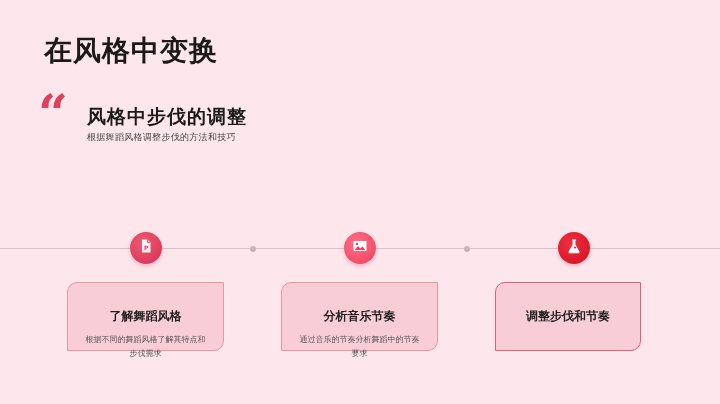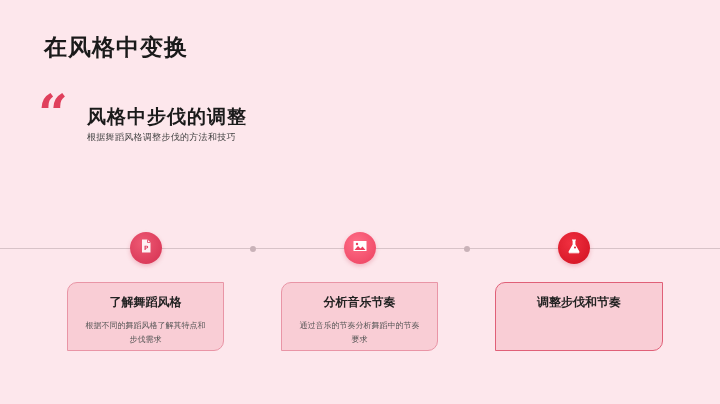--- a/index.html
+++ b/index.html
@@ -5,21 +5,21 @@
     html, body { margin: 0; padding: 0; }
     body {
       width: 720px; height: 404px; overflow: hidden;
       background: #fde8ed;
       font-family: "DejaVu Sans", "Liberation Sans", sans-serif;
       position: relative;
     }
     .slide { position: absolute; inset: 0; background: #fde7ec; }
     .title {
       position: absolute; left: 44px; top: 32px;
-      font-size: 23px; font-weight: bold; color: #1a1a1a; letter-spacing: 1px;
+      font-size: 28px; font-weight: bold; color: #1a1a1a; letter-spacing: 1px;
     }
     .quote-mark {
       position: absolute; left: 38px; top: 88px;
       font-family: "DejaVu Serif", serif; font-weight: bold;
       font-size: 52px; line-height: 52px; color: #e0405c;
     }
     .subtitle {
       position: absolute; left: 87px; top: 104px;
       font-size: 19px; font-weight: bold; color: #1a1a1a; letter-spacing: 1px;
     }
@@ -45,21 +45,21 @@
     .card {
       position: absolute; top: 282px; width: 157px; height: 69px;
       background: #f9cdd5;
       border: 1px solid #e995a6;
       border-radius: 10px 0 10px 0;
       box-sizing: border-box;
       text-align: center;
     }
     .card.active { border-color: #e06078; }
     .card-title {
-      margin-top: 11px; font-size: 12px; font-weight: bold; color: #222; text-align: center;
+      margin-top: 25px; font-size: 12px; font-weight: bold; color: #222; text-align: center;
     }
     .card-text {
       margin: 8px auto 8px; width: 125px;
       font-size: 8px; line-height: 14px; color: #555;
     }
   </style>
 </head>
 <body>
 
 <div class="slide">
@@ -106,16 +106,16 @@
   <div class="card" style="left:67px">
     <div class="card-title">了解舞蹈风格</div>
     <div class="card-text">根据不同的舞蹈风格了解其特点和步伐需求</div>
   </div>
 
   <div class="card" style="left:281px">
     <div class="card-title">分析音乐节奏</div>
     <div class="card-text">通过音乐的节奏分析舞蹈中的节奏要求</div>
   </div>
 
-  <div class="card active" style="left:495px; width:168px;">
+  <div class="card active" style="left:495px; width:146px;">
     <div class="card-title">调整步伐和节奏</div>
   </div>
 </div>
 
 </body></html>

